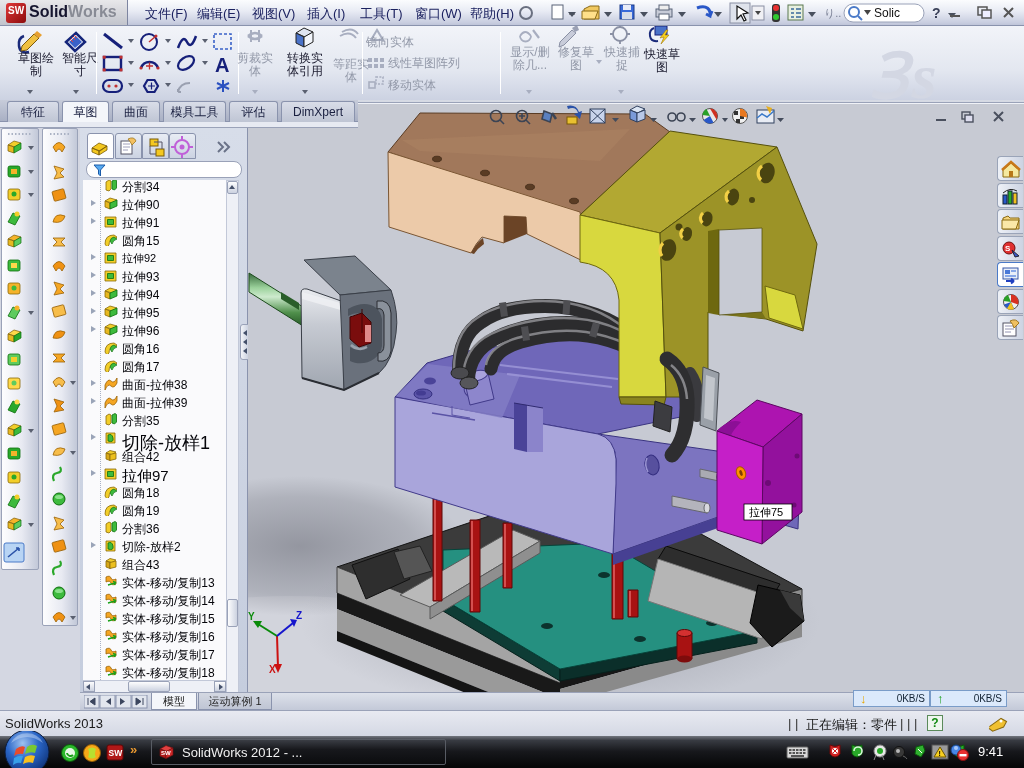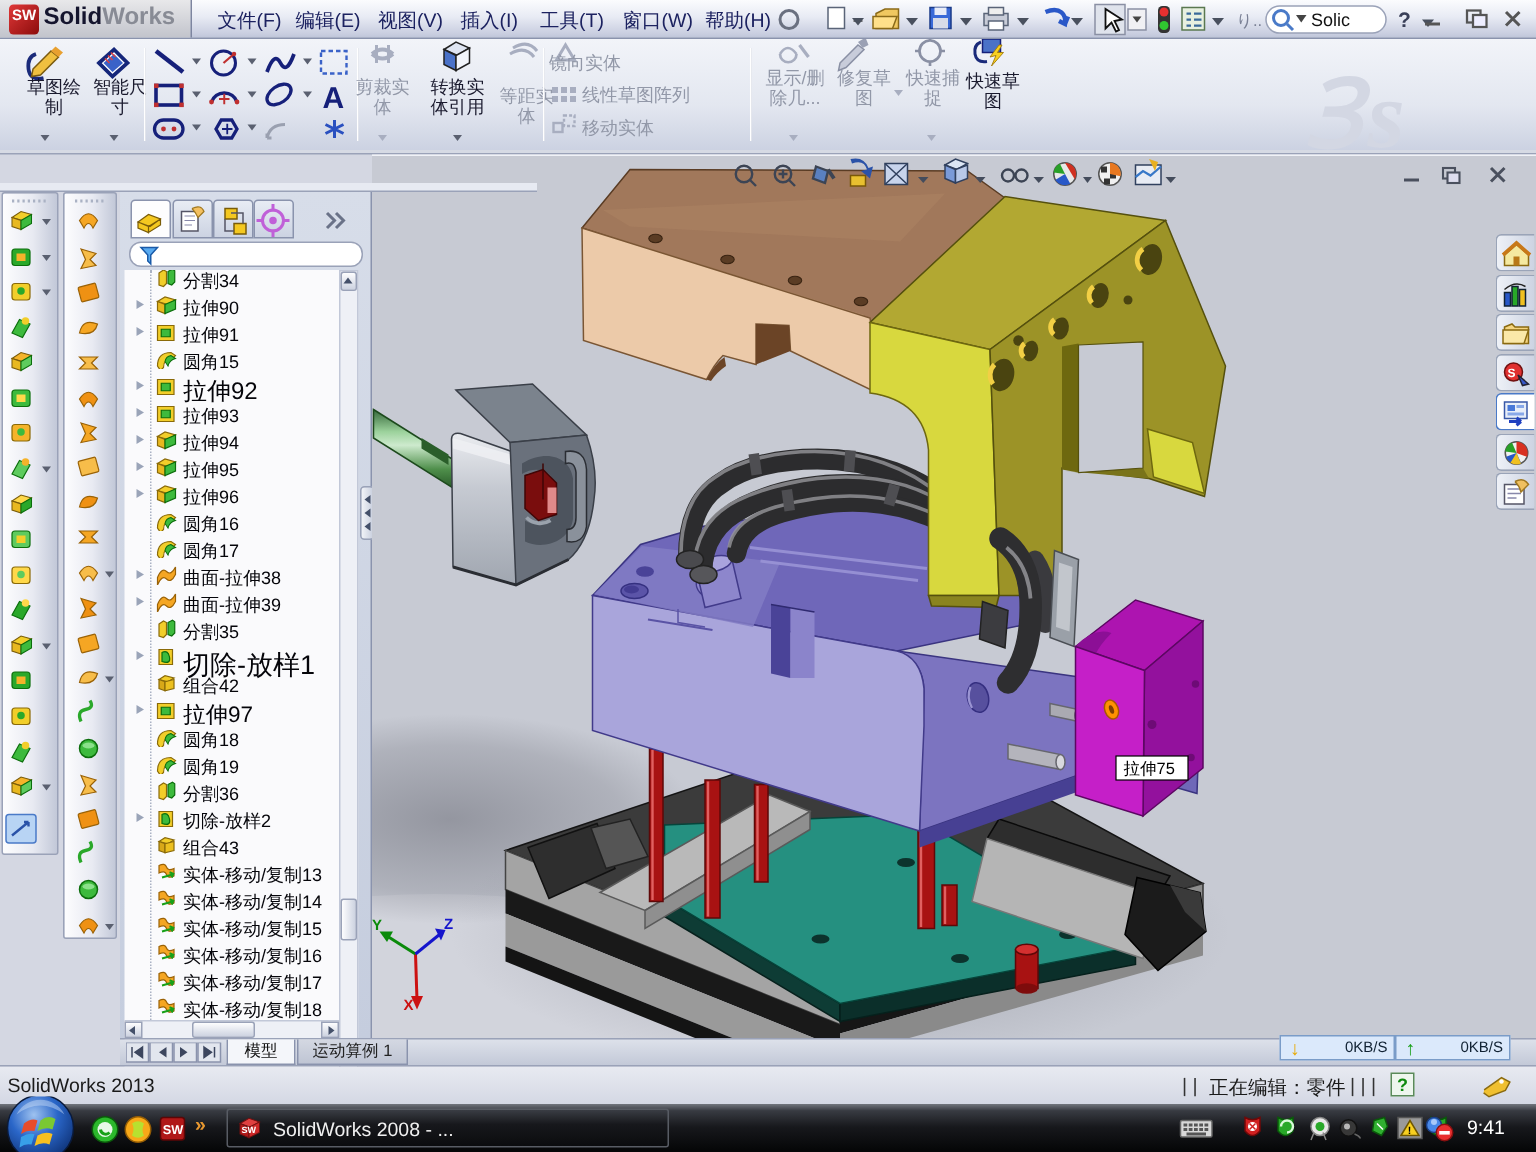--- a/index.html
+++ b/index.html
@@ -199,20 +199,28 @@
   <div class="dd" style="left:596px;top:34px;border-top-color:#a8aec0;"></div>
   <div class="sep" style="left:500px;top:6px;height:62px;"></div>
   <div class="rbtxt rbgray" style="left:506px;top:20px;width:48px;">显示/删<br>除几...</div>
   <div class="dd" style="left:526px;top:64px;border-top-color:#a8aec0;"></div>
   <div class="rbtxt rbgray" style="left:552px;top:20px;width:48px;">修复草<br>图</div>
   <div class="rbtxt rbgray" style="left:598px;top:20px;width:48px;">快速捕<br>捉</div>
   <div class="dd" style="left:618px;top:64px;border-top-color:#a8aec0;"></div>
   <div class="rbtxt" style="left:636px;top:22px;width:52px;">快速草<br>图</div>
 </div>
 <div class="abs" style="left:0;top:100px;width:1024px;height:3px;background:#d6dae4;border-bottom:1px solid #9aa2b8;"></div>
+<div id="tabrow" class="abs">
+  <div class="tab" style="left:7px;width:52px;">特征</div>
+  <div class="tab active" style="left:62px;width:47px;">草图</div>
+  <div class="tab" style="left:112px;width:48px;">曲面</div>
+  <div class="tab" style="left:163px;width:63px;">模具工具</div>
+  <div class="tab" style="left:229px;width:49px;">评估</div>
+  <div class="tab" style="left:281px;width:74px;">DimXpert</div>
+</div>
 <div id="understrip" class="abs"></div>
 <div id="leftcols" class="abs" style="left:0;top:128px;width:80px;height:564px;background:#d4d7e2;">
   <div class="abs" style="left:1px;top:0;width:38px;height:442px;background:linear-gradient(90deg,#fdfdfe,#e8eaf2 55%,#c2c8d8);border:1px solid #9aa2b8;border-radius:2px;"></div>
   <div class="abs" style="left:42px;top:0;width:36px;height:498px;background:linear-gradient(90deg,#fdfdfe,#e8eaf2 55%,#c2c8d8);border:1px solid #9aa2b8;border-radius:2px;"></div>
   <svg class="abs" style="left:0;top:0;" width="80" height="564" viewBox="0 0 80 564">
         <path d="M8 17 l6 -4 7 2 -6 4 z" fill="#f2ce2a" stroke="#7a5c08" stroke-width="0.7"></path>
         <path d="M8 17 l6 2 0 6 -6 -2 z" fill="#e8b820" stroke="#7a5c08" stroke-width="0.7"></path>
         <path d="M14 19 l7 -4 0 6 -7 4 z" fill="#3dba3d" stroke="#0c6e0c" stroke-width="0.7"></path>
         <path d="M28 18 l6 0 -3 4 z" fill="#5a6070"></path>
         <rect x="8" y="38" width="12" height="11" rx="2" fill="#2aa82a" stroke="#0c6e0c" stroke-width="0.8"></rect>
@@ -337,21 +345,21 @@
         <svg style="position:absolute;left:21px;top:52px;" width="14" height="14" viewBox="0 0 14 14">
           <path d="M1 12 q0 -9 9 -9 l3 2 -2 2 q-6 0 -6 6 l-2 2 z" fill="#f2ce2a" stroke="#8a6a08" stroke-width="0.8"></path>
           <path d="M6 9 a5 5 0 0 1 4 -4 l3 2 a7 7 0 0 0 -5 5 z" fill="#3dba3d" stroke="#0c6e0c" stroke-width="0.7"></path>
         </svg>
         <div style="position:absolute;left:39px;top:53px;font-size:12px;color:#05050a;white-space:nowrap;">圆角15</div>
         <div style="position:absolute;left:8px;top:74px;width:0;height:0;border-top:3.5px solid transparent;border-bottom:3.5px solid transparent;border-left:5px solid #9aa4b8;"></div>
         <svg style="position:absolute;left:21px;top:70px;" width="14" height="14" viewBox="0 0 14 14">
           <path d="M1 3 h11 v10 h-11 z" fill="#f2ce2a" stroke="#8a6a08" stroke-width="0.8"></path>
           <path d="M3.5 5.5 h6 v5 h-6 z" fill="#3dba3d" stroke="#0c6e0c" stroke-width="0.8"></path>
         </svg>
-        <div style="position:absolute;left:39px;top:71px;font-size:16px;color:#05050a;white-space:nowrap;">拉伸92</div>
+        <div style="position:absolute;left:39px;top:71px;font-size:11px;color:#05050a;white-space:nowrap;">拉伸92</div>
         <div style="position:absolute;left:8px;top:92px;width:0;height:0;border-top:3.5px solid transparent;border-bottom:3.5px solid transparent;border-left:5px solid #9aa4b8;"></div>
         <svg style="position:absolute;left:21px;top:88px;" width="14" height="14" viewBox="0 0 14 14">
           <path d="M1 3 h11 v10 h-11 z" fill="#f2ce2a" stroke="#8a6a08" stroke-width="0.8"></path>
           <path d="M3.5 5.5 h6 v5 h-6 z" fill="#3dba3d" stroke="#0c6e0c" stroke-width="0.8"></path>
         </svg>
         <div style="position:absolute;left:39px;top:89px;font-size:12px;color:#05050a;white-space:nowrap;">拉伸93</div>
         <div style="position:absolute;left:8px;top:110px;width:0;height:0;border-top:3.5px solid transparent;border-bottom:3.5px solid transparent;border-left:5px solid #9aa4b8;"></div>
         <svg style="position:absolute;left:21px;top:106px;" width="14" height="14" viewBox="0 0 14 14">
           <path d="M1 5 l5 -3 7 2 -5 3 z" fill="#f2ce2a" stroke="#8a6a08" stroke-width="0.8"></path>
           <path d="M1 5 l5 2 0 6 -5 -2 z" fill="#e8b820" stroke="#8a6a08" stroke-width="0.8"></path>
@@ -892,21 +900,21 @@
         <text x="50.5" y="15" font-size="8.5" font-weight="bold" fill="#fff">SW</text>
   </svg>
   <div class="abs" style="left:130px;top:6px;color:#e89830;font-size:13px;font-weight:bold;">»</div>
   <div class="abs" style="left:151px;top:3px;width:295px;height:26px;background:linear-gradient(#3a3d44,#17181c 40%,#0b0c0e);border:1px solid #585c64;border-radius:2px;">
     <svg class="abs" style="left:6px;top:4px;" width="17" height="17" viewBox="0 0 17 17">
       <path d="M2 5 l6 -3.5 7 2.5 -6 3.5 z" fill="#e04040" stroke="#701010" stroke-width="0.7"></path>
       <path d="M2 5 l6 2.5 0 7 -6 -2.5 z" fill="#b01818" stroke="#701010" stroke-width="0.7"></path>
       <path d="M8 7.5 l7 -3.5 0 7 -7 3.5 z" fill="#cc2828" stroke="#701010" stroke-width="0.7"></path>
       <text x="3" y="11" font-size="6" font-weight="bold" fill="#fff">SW</text>
     </svg>
-    <div class="abs" style="left:30px;top:5px;font-size:13px;color:#f0f0f0;">SolidWorks 2008 - ...</div>
+    <div class="abs" style="left:30px;top:5px;font-size:13px;color:#f0f0f0;">SolidWorks 2012 - ...</div>
   </div>
   <svg class="abs" style="left:786px;top:10px;" width="24" height="14" viewBox="0 0 24 14">
     <rect x="1" y="1" width="21" height="11" rx="1" fill="#d8d8d8" stroke="#666"></rect>
     <g fill="#555">
           <rect x="3" y="3" width="2.5" height="2"></rect>
           <rect x="6.5" y="3" width="2.5" height="2"></rect>
           <rect x="10" y="3" width="2.5" height="2"></rect>
           <rect x="13.5" y="3" width="2.5" height="2"></rect>
           <rect x="17" y="3" width="2.5" height="2"></rect>
           <rect x="3" y="6" width="2.5" height="2"></rect>

